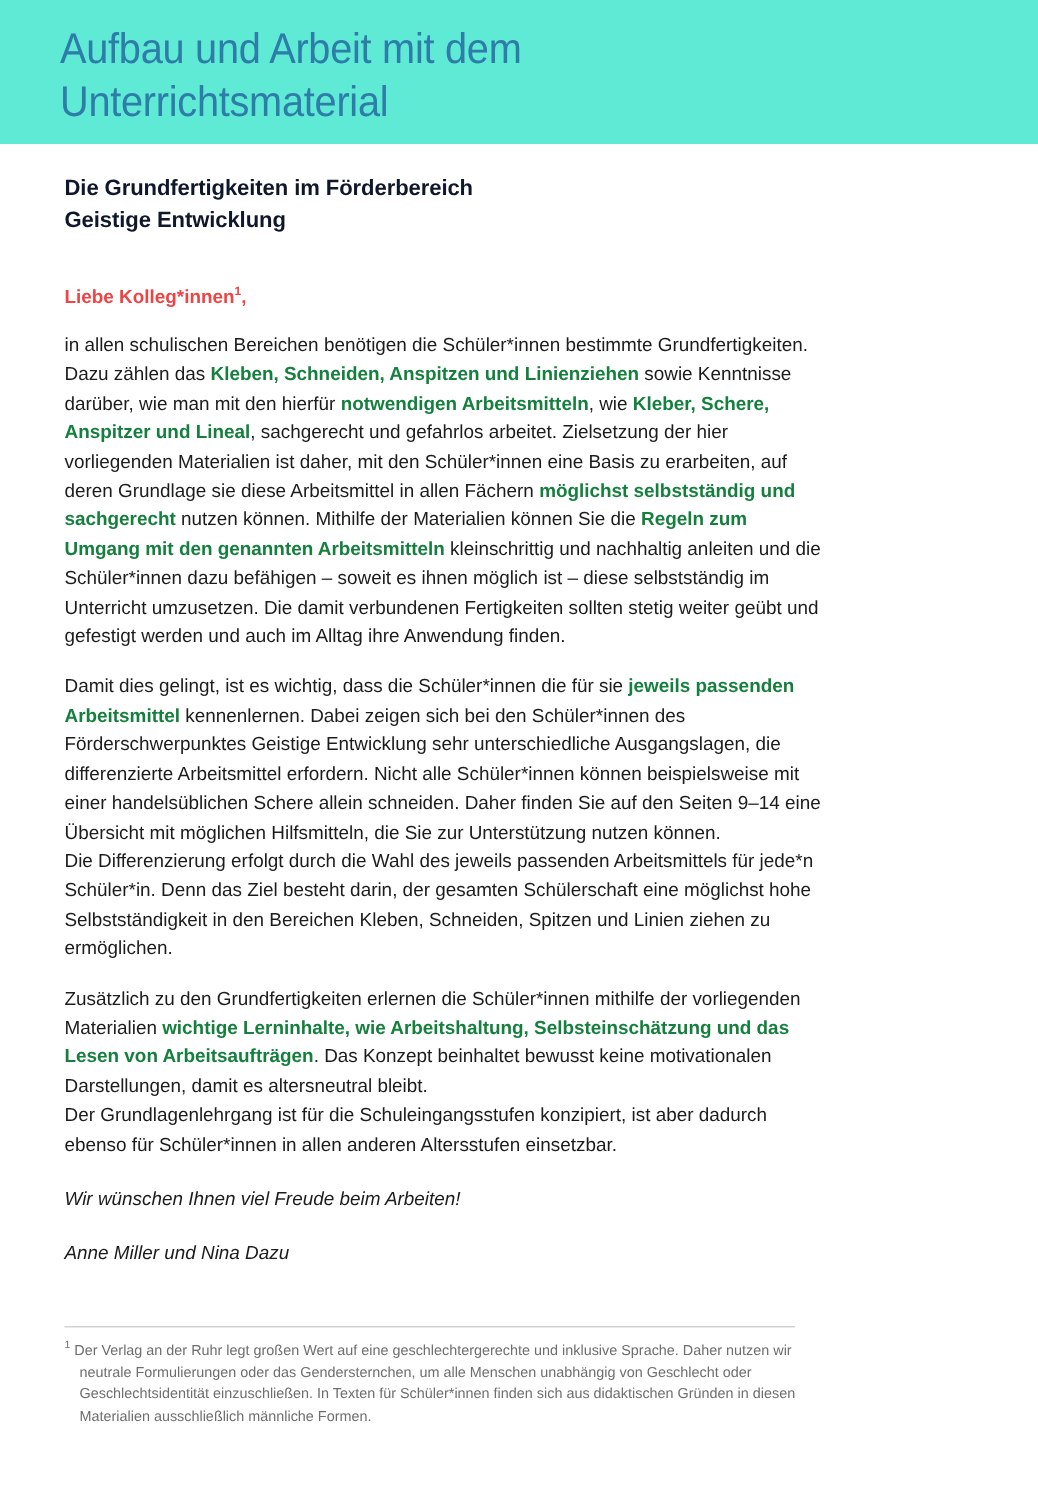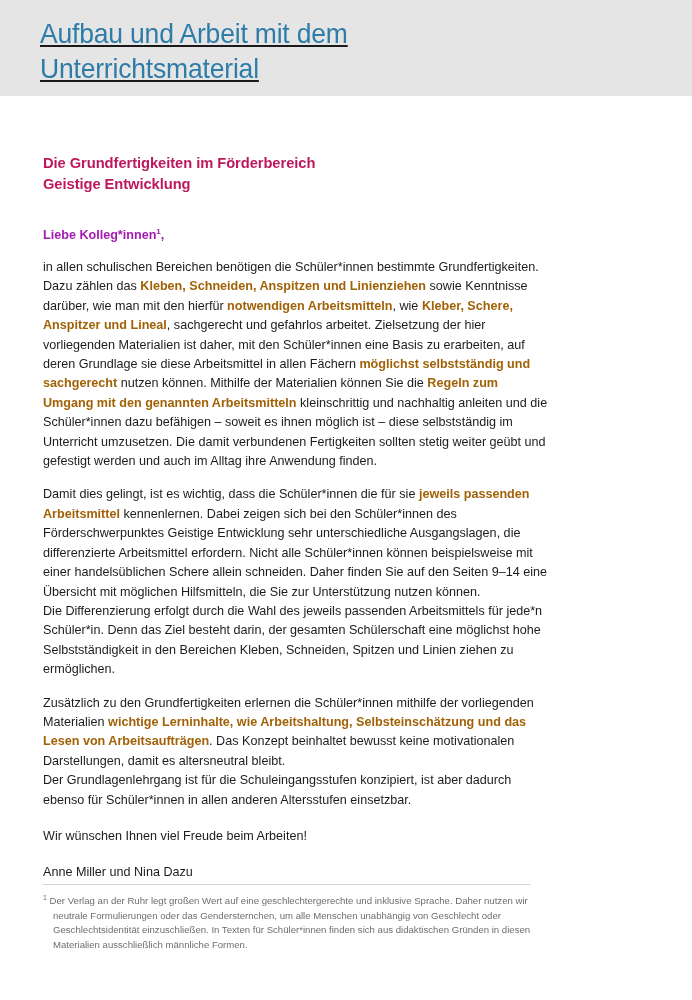--- a/index.html
+++ b/index.html
@@ -12,25 +12,24 @@
     height: 1000px;
     background: #ffffff;
     font-family: "Liberation Sans", "DejaVu Sans", sans-serif;
     color: #1a1a1a;
     overflow: hidden;
     position: relative;
   }
 
   
   .page-header {
-    background: #e5e5e5;
+    background: #5eead4;
     height: 96px;
     padding: 0;
     position: relative;
-    text-decoration: underline;
   }
   .page-header h1 {
     margin: 0;
     padding: 16px 0 0 43px;
     font-family: "Liberation Sans Narrow", "Liberation Sans", sans-serif;
     font-weight: 400;
     font-size: 28.5px;
     line-height: 35px;
     letter-spacing: -0.2px;
     color: #2e7ca8;
@@ -40,50 +39,51 @@
   }
 
   
   .content {
     padding: 0 43px 0 43px;
     width: 506px;
   }
 
   .section-subtitle {
     margin: 0;
-    padding-top: 57px;
+    padding-top: 20px;
     font-size: 14.7px;
     line-height: 21px;
     font-weight: bold;
-    color: #be185d;
+    color: #0f172a;
     white-space: pre-line;
     letter-spacing: -0.05px;
   }
 
   .salutation {
     margin: 0;
     padding-top: 31px;
     font-weight: bold;
     font-size: 12.6px;
     line-height: 18px;
-    color: #a21caf;
+    color: #ef4444;
   }
 
   p.body-par {
     margin: 0;
     padding-top: 14px;
     font-size: 12.6px;
     line-height: 19.4px;
     color: #1c1c1c;
     text-align: left;
   }
   p.body-par.tight {
     padding-top: 17px;
+    font-style: italic;
   }
-  b, strong { font-weight: bold; color: #a16207; }
+  b, strong { font-weight: bold; color: #15803d; }
 
   sup.fn-marker {
     font-size: 8px;
     vertical-align: super;
     line-height: 0;
   }
 
   
   .footnote-zone {
     position: absolute;

